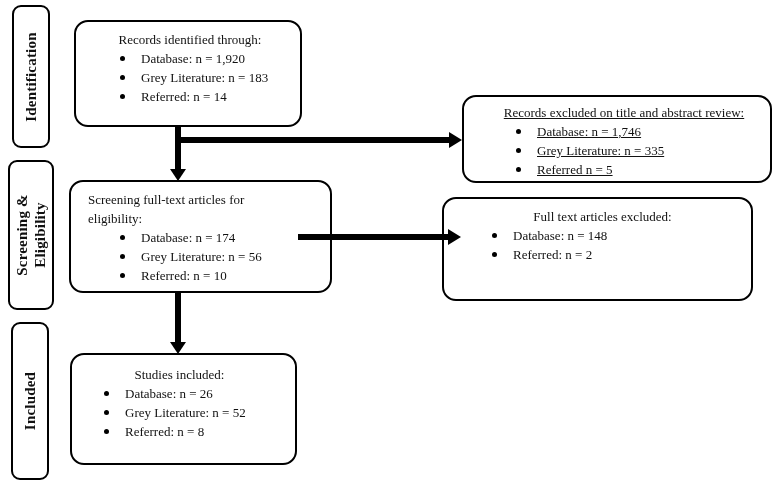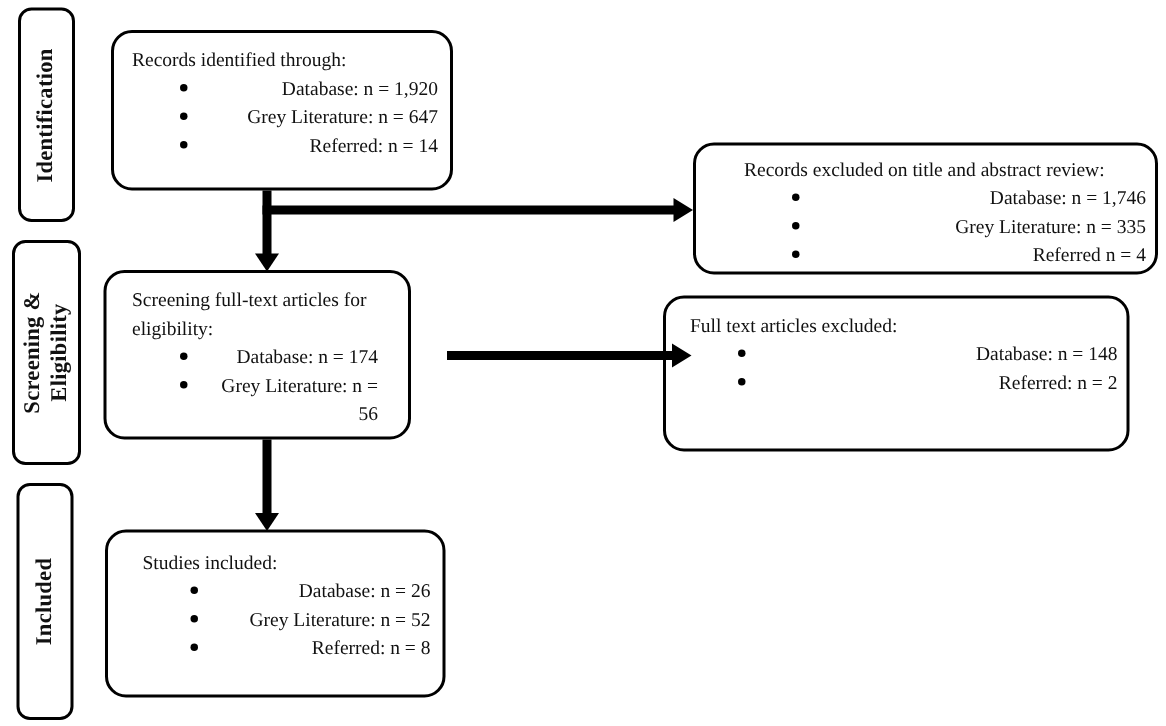--- a/index.html
+++ b/index.html
@@ -33,30 +33,29 @@
   .flow-box{
     position:absolute;
     border:2px solid #000;
     border-radius:14px;
     background:#fff;
     box-sizing:border-box;
     font-size:13px;
     line-height:19px;
   }
   .flow-box .title{margin:0;}
-  .nowrap{white-space:nowrap;}
+  .nowrap{white-space:nowrap;text-align:center;}
   .flow-box ul{
     list-style:none;
     margin:0 0 0 26px;
     padding:0;
   }
   .flow-box li{
     position:relative;
     padding-left:27px;
-    text-align:right;
   }
   .flow-box li::before{
     content:"";
     position:absolute;
     left:6px;top:7px;
     width:5px;height:5px;
     border-radius:50%;
     background:#000;
   }
   
@@ -64,24 +63,24 @@
   .arrow-head{position:absolute;width:0;height:0;}
   .head-down{border-left:8px solid transparent;border-right:8px solid transparent;border-top:12px solid #000;}
   .head-right{border-top:8px solid transparent;border-bottom:8px solid transparent;border-left:13px solid #000;}
 
   
   #stage-box-identification{left:12px;top:5px;width:38px;height:143px;}
   #stage-box-screening{left:8px;top:160px;width:46px;height:150px;}
   #stage-box-included{left:11px;top:322px;width:38px;height:158px;}
 
   #box-identified{left:74px;top:20px;width:228px;height:107px;padding:8px 8px 0 12px;}
-  #box-excluded-ta{left:462px;top:95px;width:310px;height:88px;padding:6px 6px 0 32px;}
-  #box-screening{left:69px;top:180px;width:205px;height:113px;padding:8px 20px 0 17px;}
+  #box-excluded-ta{left:462px;top:95px;width:310px;height:88px;padding:6px 6px 0 20px;text-decoration:underline;}
+  #box-screening{left:69px;top:180px;width:263px;height:113px;padding:8px 20px 0 17px;}
   #box-ft-excluded{left:442px;top:197px;width:311px;height:104px;padding:8px 6px 0 16px;}
-  #box-included{left:70px;top:353px;width:227px;height:112px;padding:10px 8px 0 23px;}
+  #box-included{left:70px;top:353px;width:227px;height:112px;padding:10px 8px 0 0;}
   #box-screening .title{max-width:192px;}
 </style>
 </head>
 <body>
 
 <div id="stage">
 
   <div class="side-box" id="stage-box-identification">
     <span class="side-label">Identification</span>
   </div>
@@ -90,39 +89,40 @@
 Eligibility</span>
   </div>
   <div class="side-box" id="stage-box-included">
     <span class="side-label">Included</span>
   </div>
 
   <div class="flow-box" id="box-identified">
     <p class="title nowrap">Records identified through:</p>
     <ul>
       <li>Database: n = 1,920</li>
-      <li>Grey Literature: n = 647</li>
+      <li>Grey Literature: n = 183</li>
       <li>Referred: n = 14</li>
     </ul>
   </div>
 
   <div class="flow-box" id="box-excluded-ta">
     <p class="title nowrap">Records excluded on title and abstract review:</p>
     <ul>
       <li>Database: n = 1,746</li>
       <li>Grey Literature: n = 335</li>
-      <li>Referred n = 4</li>
+      <li>Referred n = 5</li>
     </ul>
   </div>
 
   <div class="flow-box" id="box-screening">
     <p class="title">Screening full-text articles for eligibility:</p>
     <ul>
       <li>Database: n = 174</li>
       <li>Grey Literature: n = 56</li>
+      <li>Referred: n = 10</li>
     </ul>
   </div>
 
   <div class="flow-box" id="box-ft-excluded">
     <p class="title nowrap">Full text articles excluded:</p>
     <ul>
       <li>Database: n = 148</li>
       <li>Referred: n = 2</li>
     </ul>
   </div>

